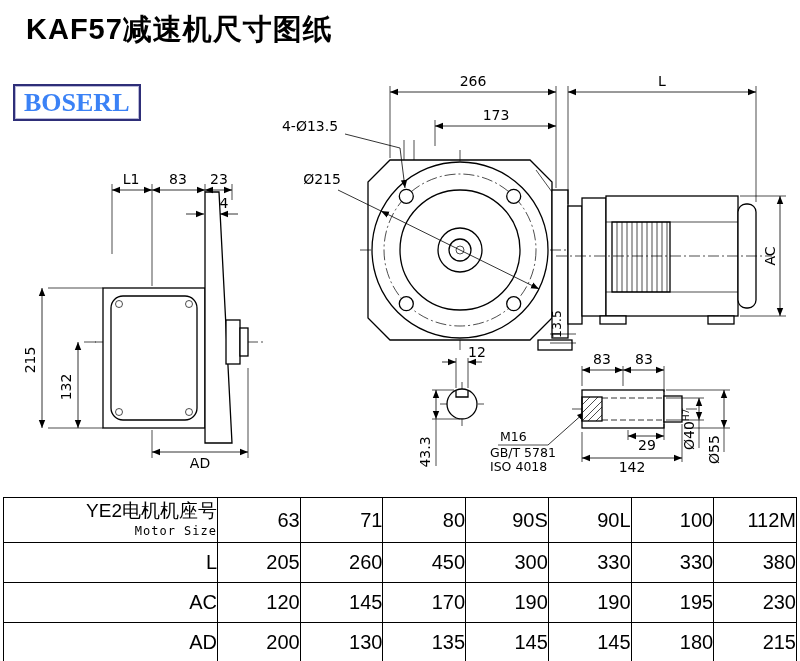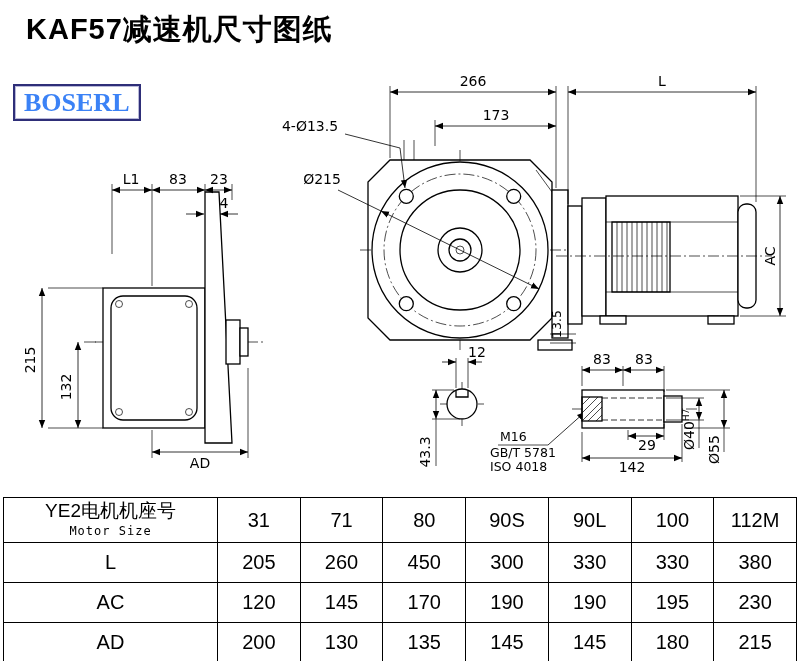--- a/index.html
+++ b/index.html
@@ -18,21 +18,21 @@
   .olf{stroke:#000;stroke-width:1.3;fill:#fff}
   .thin{stroke:#000;stroke-width:0.7;fill:none}
   .dim{stroke:#000;stroke-width:0.8;fill:none}
   .cl{stroke:#000;stroke-width:0.7;fill:none;stroke-dasharray:11 3 2 3}
   .hid{stroke:#000;stroke-width:0.8;fill:none;stroke-dasharray:6 3}
   .dtx{font-family:"DejaVu Sans",sans-serif;font-size:14px;fill:#000}
   .dts{font-family:"DejaVu Sans",sans-serif;font-size:12.5px;fill:#000}
 
   .dimtable{position:absolute;left:3px;top:497px;width:794px;border-collapse:collapse;
             table-layout:fixed;background:#fff}
-  .dimtable td{border:1px solid #000;text-align:center;vertical-align:middle;
+  .dimtable td{border:1px solid #000;text-align:right;vertical-align:middle;
                font-size:20px;padding:0;height:39px}
   .dimtable tr.hdr td{height:44px}
   .cell-cn{font-size:19px;line-height:23px}
   .cell-en{font-family:"DejaVu Sans Mono",monospace;font-size:12px;line-height:19px;letter-spacing:1px}
 </style>
 </head>
 <body>
 
 <div class="title">KAF57减速机尺寸图纸</div>
 <div class="logo">
@@ -209,21 +209,21 @@
   <colgroup>
       <col style="width:214px">
       <col span="7">
     </colgroup>
   <tbody>
       <tr class="hdr">
     <td>
       <div class="cell-cn">YE2电机机座号</div>
       <div class="cell-en">Motor Size</div>
     </td>
-    <td>31</td>
+    <td>63</td>
     <td>71</td>
     <td>80</td>
     <td>90S</td>
     <td>90L</td>
     <td>100</td>
     <td>112M</td>
   </tr>
   <tr>
     <td>L</td>
     <td>205</td>

